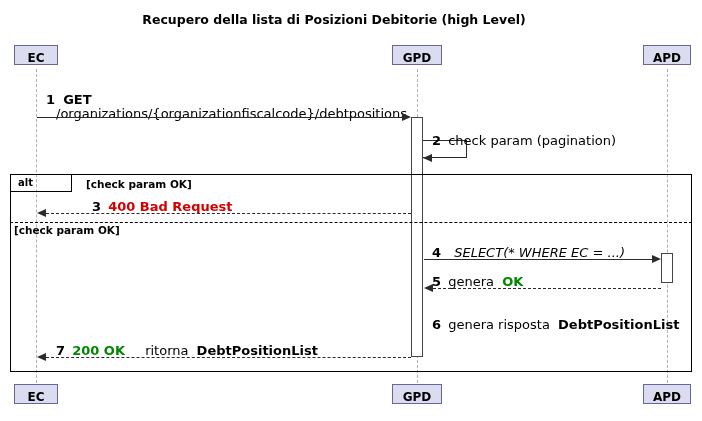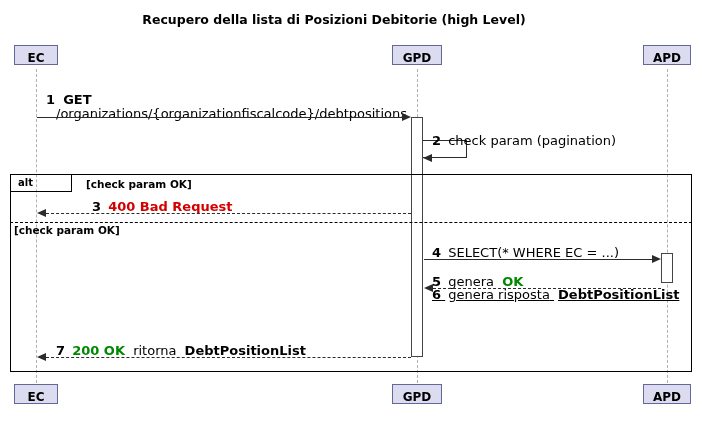--- a/index.html
+++ b/index.html
@@ -181,42 +181,42 @@
     <span class="red" style="margin-left:3px;">400 Bad Request</span>
   </div>
   <div class="arrow-line dashed" style="left:46px; top:213px; width:365px;"></div>
   <div class="arrow-head left" style="left:37px; top:209px;"></div>
 
   <div class="alt-divider" style="left:10px; top:222px; width:682px;"></div>
   <div class="alt-guard" style="left:14px; top:224px;">[check param OK]</div>
 
   <div class="msg" style="left:432px; top:245px;">
     <span class="num">4</span>
-    <span style="margin-left:3px;">SELECT(* WHERE EC = ...)</span>
+    <span style="margin-left:9px;font-style:italic;">SELECT(* WHERE EC = ...)</span>
   </div>
   <div class="arrow-line" style="left:424px; top:259px; width:228px;"></div>
   <div class="arrow-head right" style="left:652px; top:255px;"></div>
 
   <div class="msg" style="left:432px; top:274px;">
     <span class="num">5</span>
     <span style="margin-left:3px;">genera</span>
     <span class="green" style="margin-left:4px;">OK</span>
   </div>
   <div class="arrow-line dashed" style="left:433px; top:288px; width:228px;"></div>
   <div class="arrow-head left" style="left:424px; top:284px;"></div>
 
-  <div class="msg" style="left:432px; top:287px;text-decoration:underline;">
+  <div class="msg" style="left:432px; top:317px;">
     <span class="num">6</span>
     <span style="margin-left:3px;">genera risposta</span>
     <span class="bold" style="margin-left:4px;">DebtPositionList</span>
   </div>
   <div class="arrow-line" style="left:424px; top:317px; width:0px;"></div>
 
   <div class="msg" style="left:56px; top:343px;">
     <span class="num">7</span>
     <span class="green" style="margin-left:3px;margin-top:24px;">200 OK</span>
-    <span style="margin-left:4px;">ritorna</span>
+    <span style="margin-left:16px;">ritorna</span>
     <span class="bold" style="margin-left:4px;">DebtPositionList</span>
   </div>
   <div class="arrow-line dashed" style="left:46px; top:357px; width:365px;"></div>
   <div class="arrow-head left" style="left:37px; top:353px;"></div>
 
 </div>
 
 </body></html>

